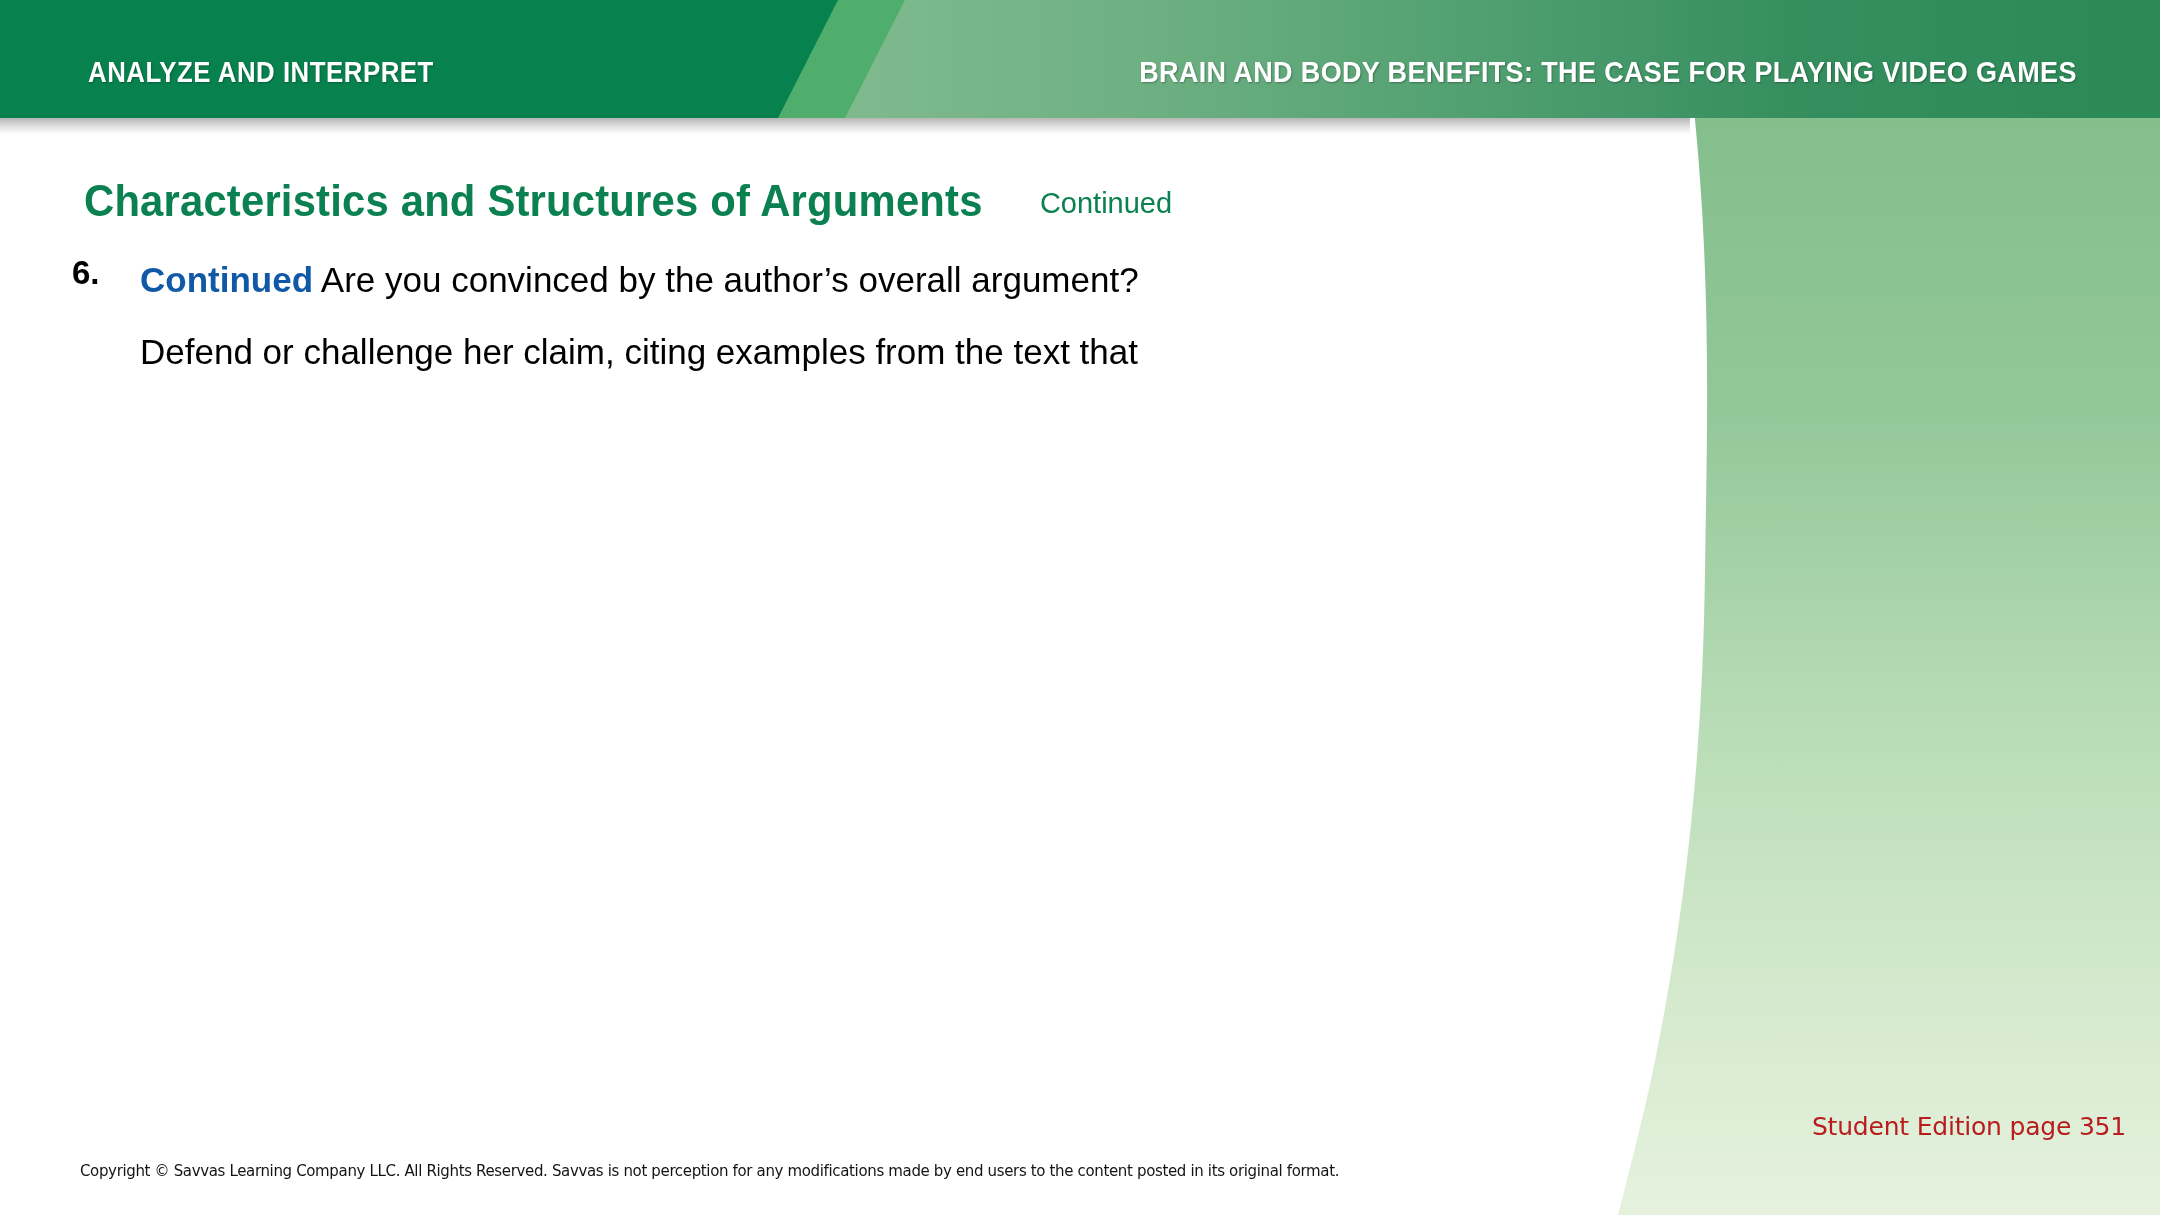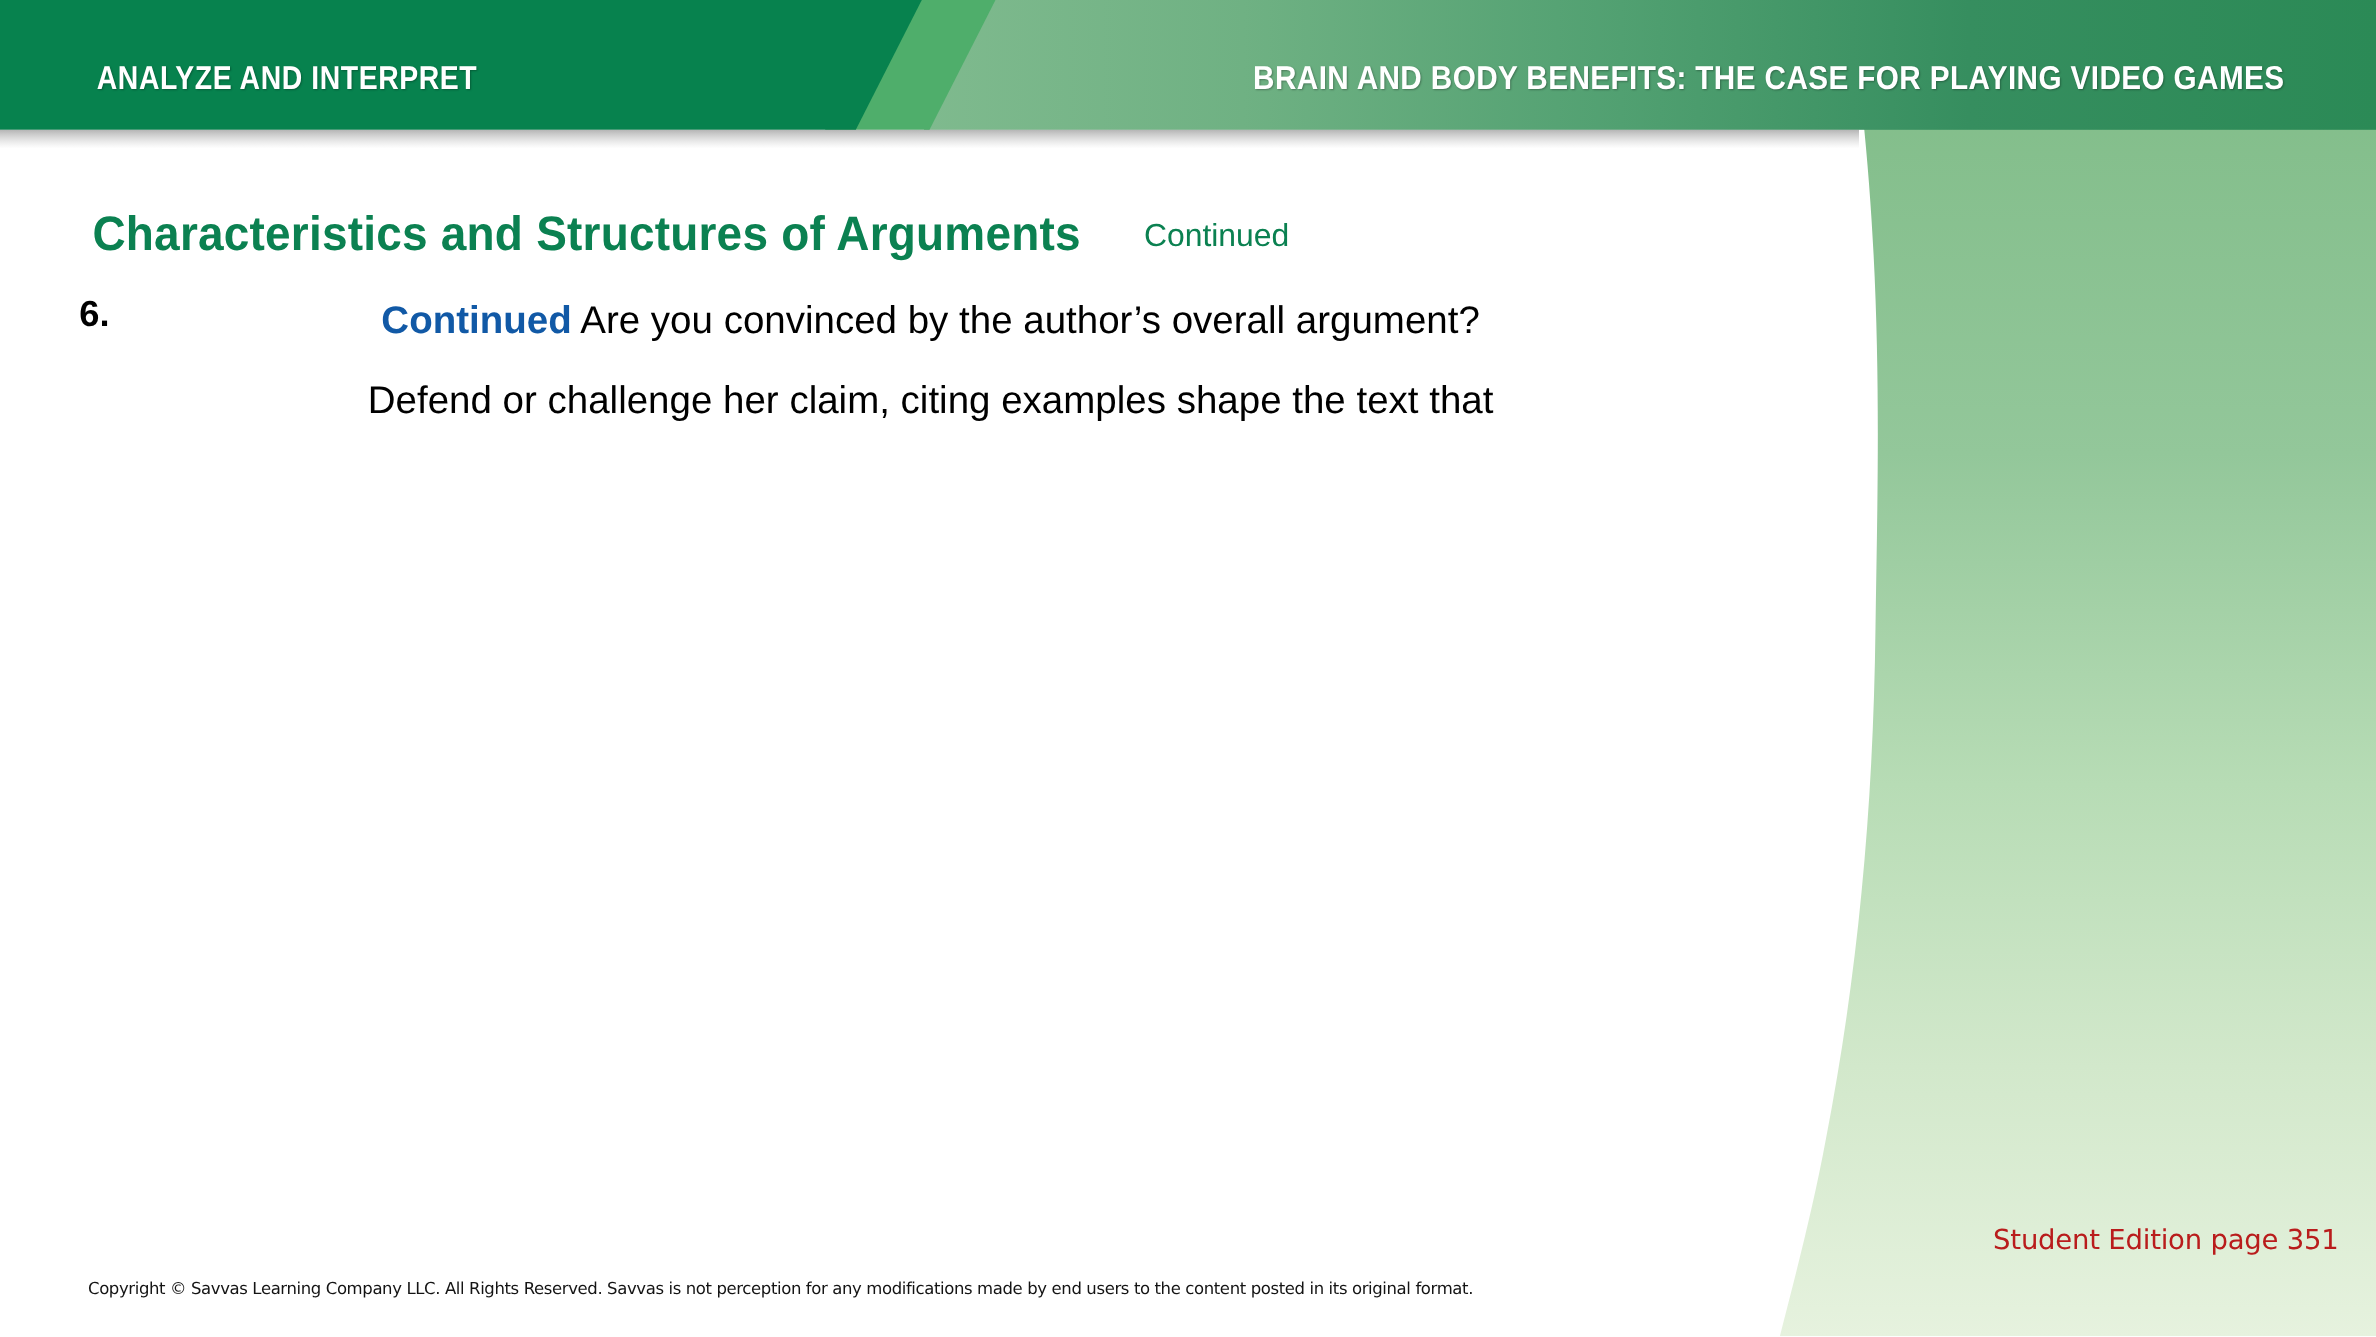--- a/index.html
+++ b/index.html
@@ -79,26 +79,25 @@
     transform: scaleX(0.90);
     transform-origin: right center;
     white-space: nowrap;
     text-shadow: 1px 1px 2px rgba(0,0,0,0.3);
     z-index: 4;
   }
 
   
   .content {
     position: absolute;
-    top: 16px;
+    top: 4px;
     left: 0;
     width: 2160px;
     height: 1036px;
     z-index: 2;
-    text-align: center;
   }
 
   .section-heading {
     position: absolute;
     top: 172px;
     left: 84px;
     white-space: nowrap;
   }
   .section-heading .main {
     font-size: 44px;
@@ -208,21 +207,21 @@
   <div class="content">
 
     <div class="section-heading">
       <span class="main">Characteristics and Structures of Arguments</span><span class="cont">Continued</span>
     </div>
 
     <div class="qblock">
       <div class="qnum">6.</div>
       <div class="qbody">
         <div class="qline"><span class="kw">Continued</span> <span>Are you convinced by the author’s overall argument?</span></div>
-        <div class="qline">Defend or challenge her claim, citing examples shape the text that</div>
+        <div class="qline">Defend or challenge her claim, citing examples from the text that</div>
       </div>
     </div>
 
   </div>
 
   <div class="header-band">
     <svg class="header-svg" width="2160" height="135" viewBox="0 0 2160 135" xmlns="http://www.w3.org/2000/svg">
       <defs>
         <linearGradient id="hdrRight" x1="0" y1="0" x2="1" y2="0">
           <stop offset="0%" stop-color="#7FBA8E"></stop>

